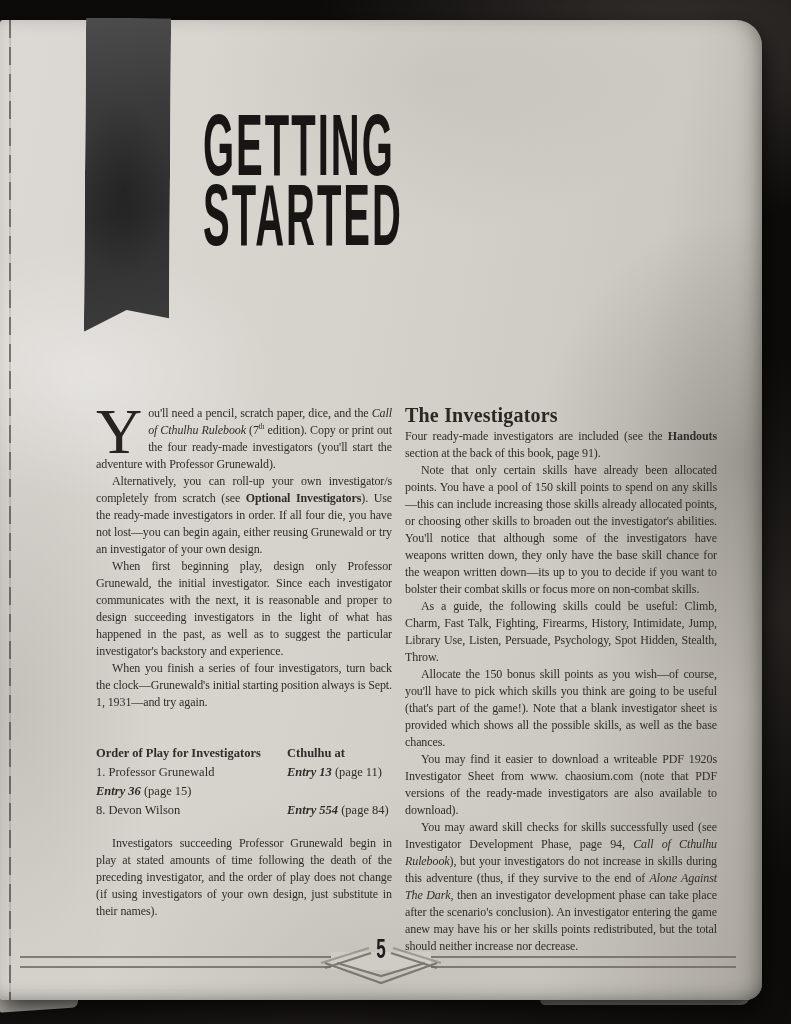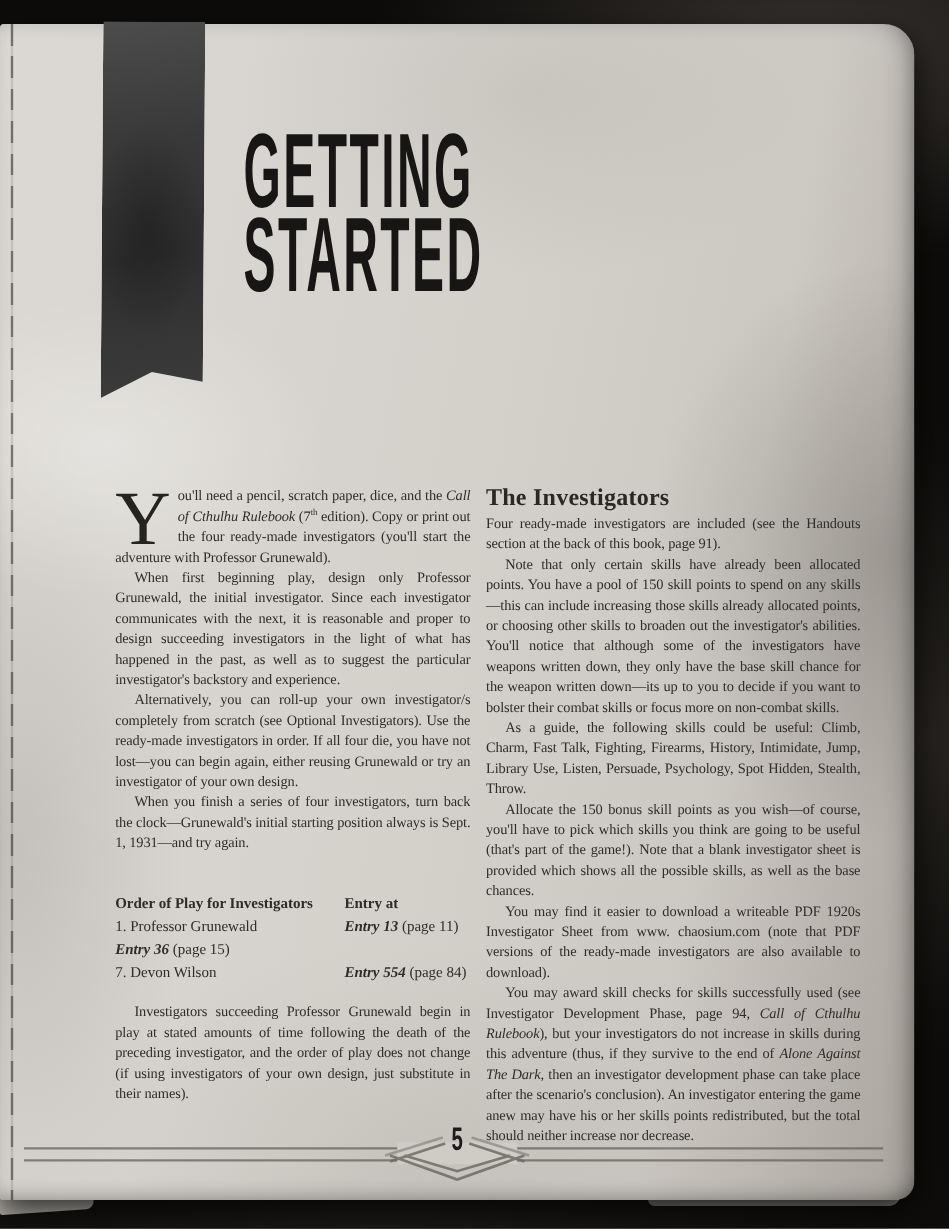--- a/index.html
+++ b/index.html
@@ -59,21 +59,21 @@
   .col-right{width:312px;flex:none;}
   .para{
     margin:0;font-size:12px;line-height:17px;color:#2f2d29;
     text-align:justify;letter-spacing:-0.1px;
   }
   .ind{text-indent:16px;}
   .dropcap{
     float:left;font-family:"Liberation Serif", serif;
     font-size:64px;line-height:48px;margin:3px 6px 0 0;color:#262421;
   }
-  .seg-b{font-weight:normal;}
+  .seg-b{font-weight:bold;}
   .seg-i{font-style:italic;}
   .seg-sup{vertical-align:super;font-size:.62em;line-height:0;}
   .subhead{
     margin:0 0 3px 0;font-family:"Liberation Serif", serif;
     font-size:20px;line-height:20px;font-weight:bold;color:#2a2824;letter-spacing:.2px;
   }
   .order-table{margin:13px 0 15px;font-size:12.5px;line-height:19px;color:#2f2d29;}
   .trow{display:flex;}
   .tc1{width:191px;flex:none;}
   .tc2{flex:1;}
@@ -104,38 +104,38 @@
     <div class="ribbon"></div>
 
     <h1 class="title">
       <span class="tline t1">GETTING</span>
       <span class="tline t2">STARTED</span>
     </h1>
 
     <div class="columns">
       <div class="col-left">
         <p class="para"><span class="dropcap">Y</span><span><span>ou'll need a pencil, scratch paper, dice, and the </span><span class="seg-i">Call of Cthulhu Rulebook</span><span> (7</span><span class="seg-sup">th</span><span> edition). Copy or print out the four ready-made investigators (you'll start the adventure with Professor Grunewald).</span></span></p>
+        <p class="para ind"><span>Alternatively, you can roll-up your own investigator/s completely from scratch (see </span><span class="seg-b">Optional Investigators</span><span>). Use the ready-made investigators in order. If all four die, you have not lost—you can begin again, either reusing Grunewald or try an investigator of your own design.</span></p>
         <p class="para ind"><span>When first beginning play, design only Professor Grunewald, the initial investigator. Since each investigator communicates with the next, it is reasonable and proper to design succeeding investigators in the light of what has happened in the past, as well as to suggest the particular investigator's backstory and experience.</span></p>
-        <p class="para ind"><span>Alternatively, you can roll-up your own investigator/s completely from scratch (see </span><span class="seg-b">Optional Investigators</span><span>). Use the ready-made investigators in order. If all four die, you have not lost—you can begin again, either reusing Grunewald or try an investigator of your own design.</span></p>
         <p class="para ind"><span>When you finish a series of four investigators, turn back the clock—Grunewald's initial starting position always is Sept. 1, 1931—and try again.</span></p>
 
         <div class="order-table">
           <div class="trow thead">
             <span class="tc1">Order of Play for Investigators</span>
-            <span class="tc2">Entry at</span>
+            <span class="tc2">Cthulhu at</span>
           </div>
           <div class="trow">
             <span class="tc1">1. Professor Grunewald</span>
             <span class="tc2"><span class="entry">Entry 13</span><span> (page 11)</span></span>
           </div>
           <div class="trow">
             <span class="tc2"><span class="entry">Entry 36</span><span> (page 15)</span></span>
           </div>
           <div class="trow">
-            <span class="tc1">7. Devon Wilson</span>
+            <span class="tc1">8. Devon Wilson</span>
             <span class="tc2"><span class="entry">Entry 554</span><span> (page 84)</span></span>
           </div>
         </div>
 
         <p class="para ind"><span>Investigators succeeding Professor Grunewald begin in play at stated amounts of time following the death of the preceding investigator, and the order of play does not change (if using investigators of your own design, just substitute in their names).</span></p>
       </div>
 
       <div class="col-right">
         <h2 class="subhead">The Investigators</h2>
         <p class="para"><span>Four ready-made investigators are included (see the </span><span class="seg-b">Handouts</span><span> section at the back of this book, page 91).</span></p>

